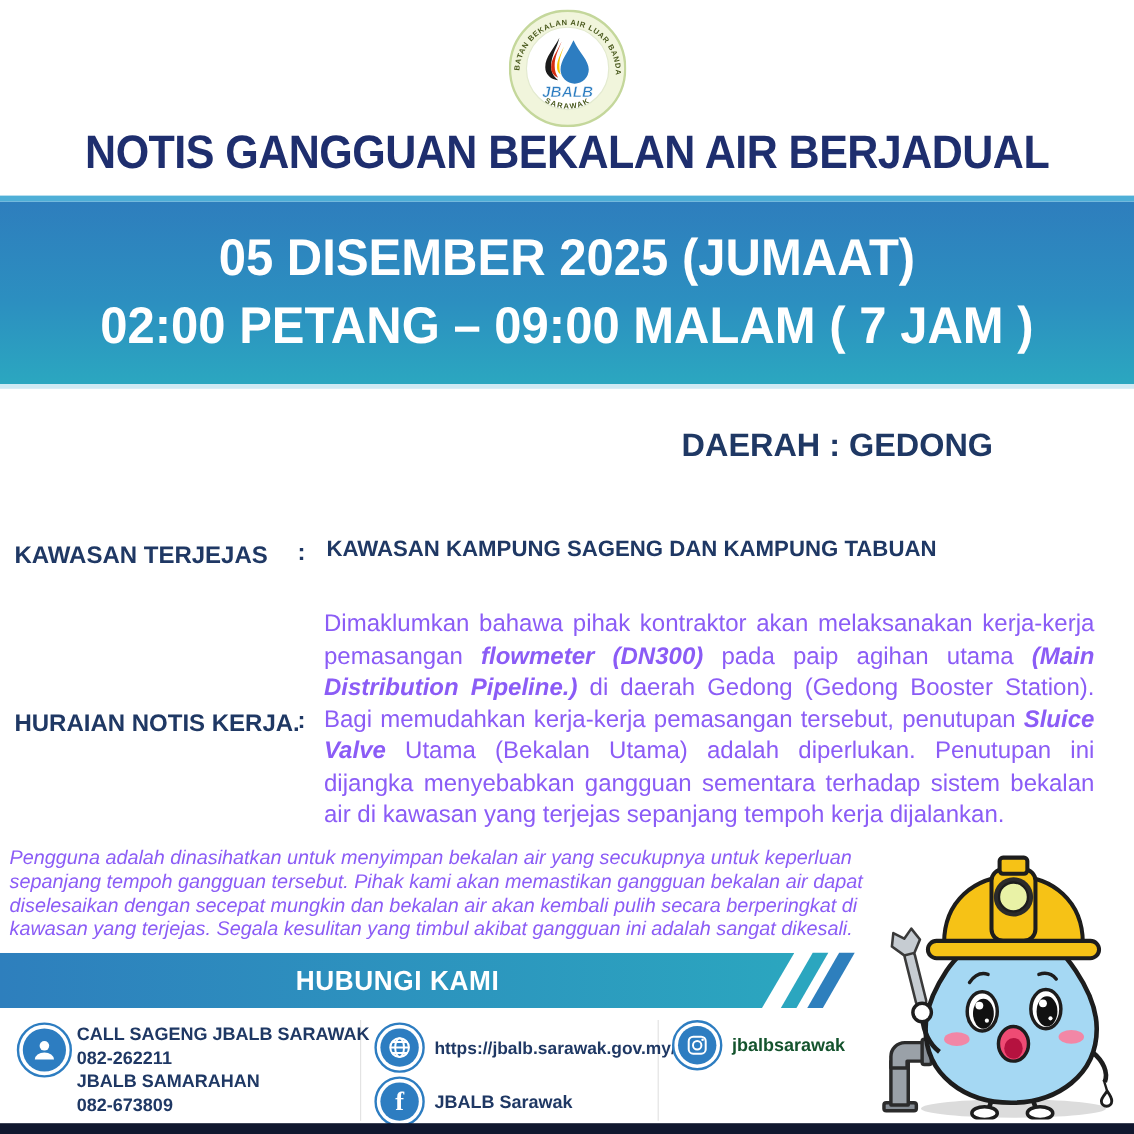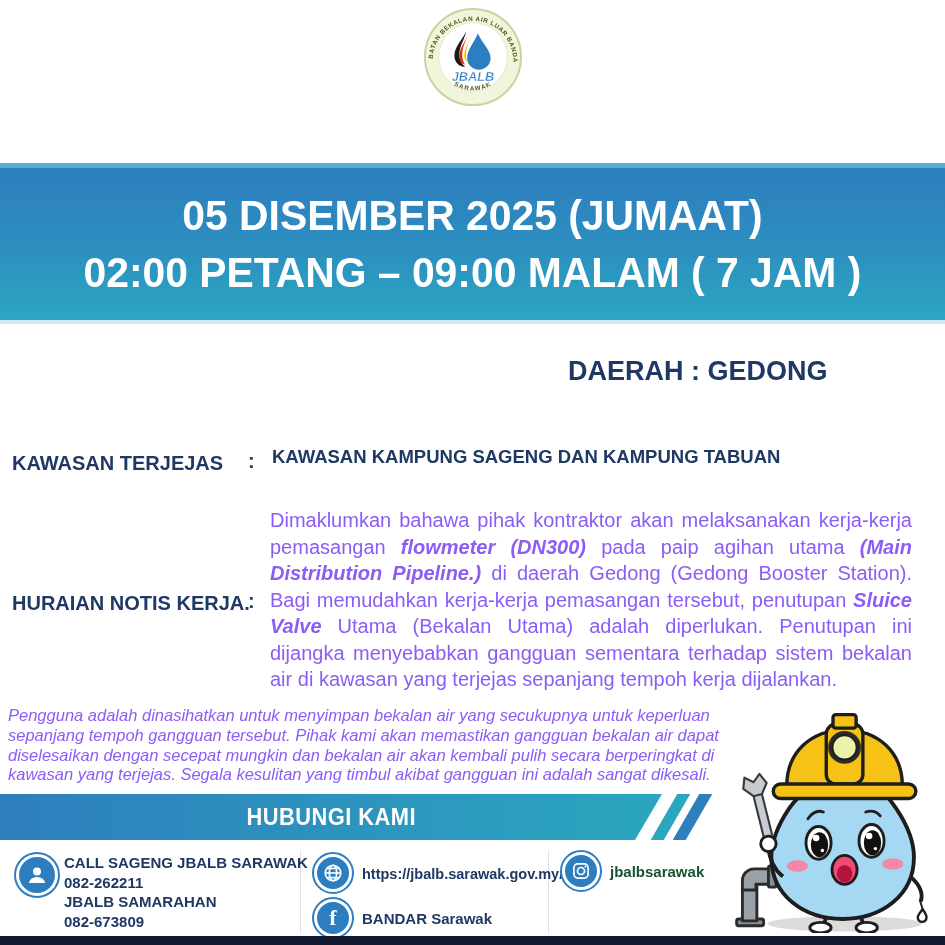--- a/index.html
+++ b/index.html
@@ -90,20 +90,23 @@
         <textPath href="#arcBot" startOffset="50%" text-anchor="middle">SARAWAK</textPath>
       </text>
       <path d="M43,24 C38,34 31,40 31,49 a11,11 0 0 0 11,11 c-4,-3 -6,-7 -6,-12 c0,-9 5,-15 7,-24 z" fill="#1b1b1b"></path>
       <path d="M45,27 C41,36 36,42 36,49 a9,9 0 0 0 6,9 c-2,-3 -3,-6 -3,-10 c0,-8 3,-13 6,-21 z" fill="#d42e12"></path>
       <path d="M47,31 C44,38 41,43 41,49 a7,7 0 0 0 3,6 c-1,-3 -1,-5 -1,-8 c0,-6 2,-10 4,-16 z" fill="#f7c400"></path>
       <path d="M55,26 C50,37 44,43 44,51 a12,12 0 0 0 24,0 C68,43 60,37 55,26 z" fill="#2d7dc1"></path>
       <text x="50" y="74" text-anchor="middle" font-size="13" font-weight="bold" font-style="italic" fill="#2d7dc1" stroke="#ffffff" stroke-width="0.4">JBALB</text>
     </svg>
   </div>
 
+  <div id="title" class="abs">
+    <span class="squeeze">NOTIS GANGGUAN BEKALAN AIR BERJADUAL</span>
+  </div>
 
   <div id="banner" class="abs">
     <div class="banner-line">05 DISEMBER 2025 (JUMAAT)</div>
     <div class="banner-line">02:00 PETANG – 09:00 MALAM ( 7 JAM )</div>
   </div>
 
   <div id="daerah" class="abs region-text">DAERAH : GEDONG</div>
 
   <div id="kawasan-label" class="abs field-label">KAWASAN TERJEJAS</div>
   <div id="kawasan-colon" class="abs field-colon">:</div>
@@ -150,21 +153,21 @@
       </svg>
     </div>
   </div>
   <div id="website-label" class="abs">https://jbalb.sarawak.gov.my/</div>
 
   <div id="icon-fb" class="abs cicon">
     <div class="fillc">
         <span>f</span>
       </div>
   </div>
-  <div id="fb-label" class="abs">BANDAR Sarawak</div>
+  <div id="fb-label" class="abs">JBALB Sarawak</div>
 
   <div id="icon-ig" class="abs cicon">
     <div class="fillc">
       <svg width="20" height="20" viewBox="0 0 24 24" fill="none" stroke="#fff" stroke-width="2">
         <rect x="3.5" y="3.5" width="17" height="17" rx="4.5"></rect>
           <circle cx="12" cy="12" r="4.2"></circle>
           <circle cx="17.4" cy="6.6" r="1.3" fill="#fff" stroke="none"></circle>
       </svg>
     </div>
   </div>

